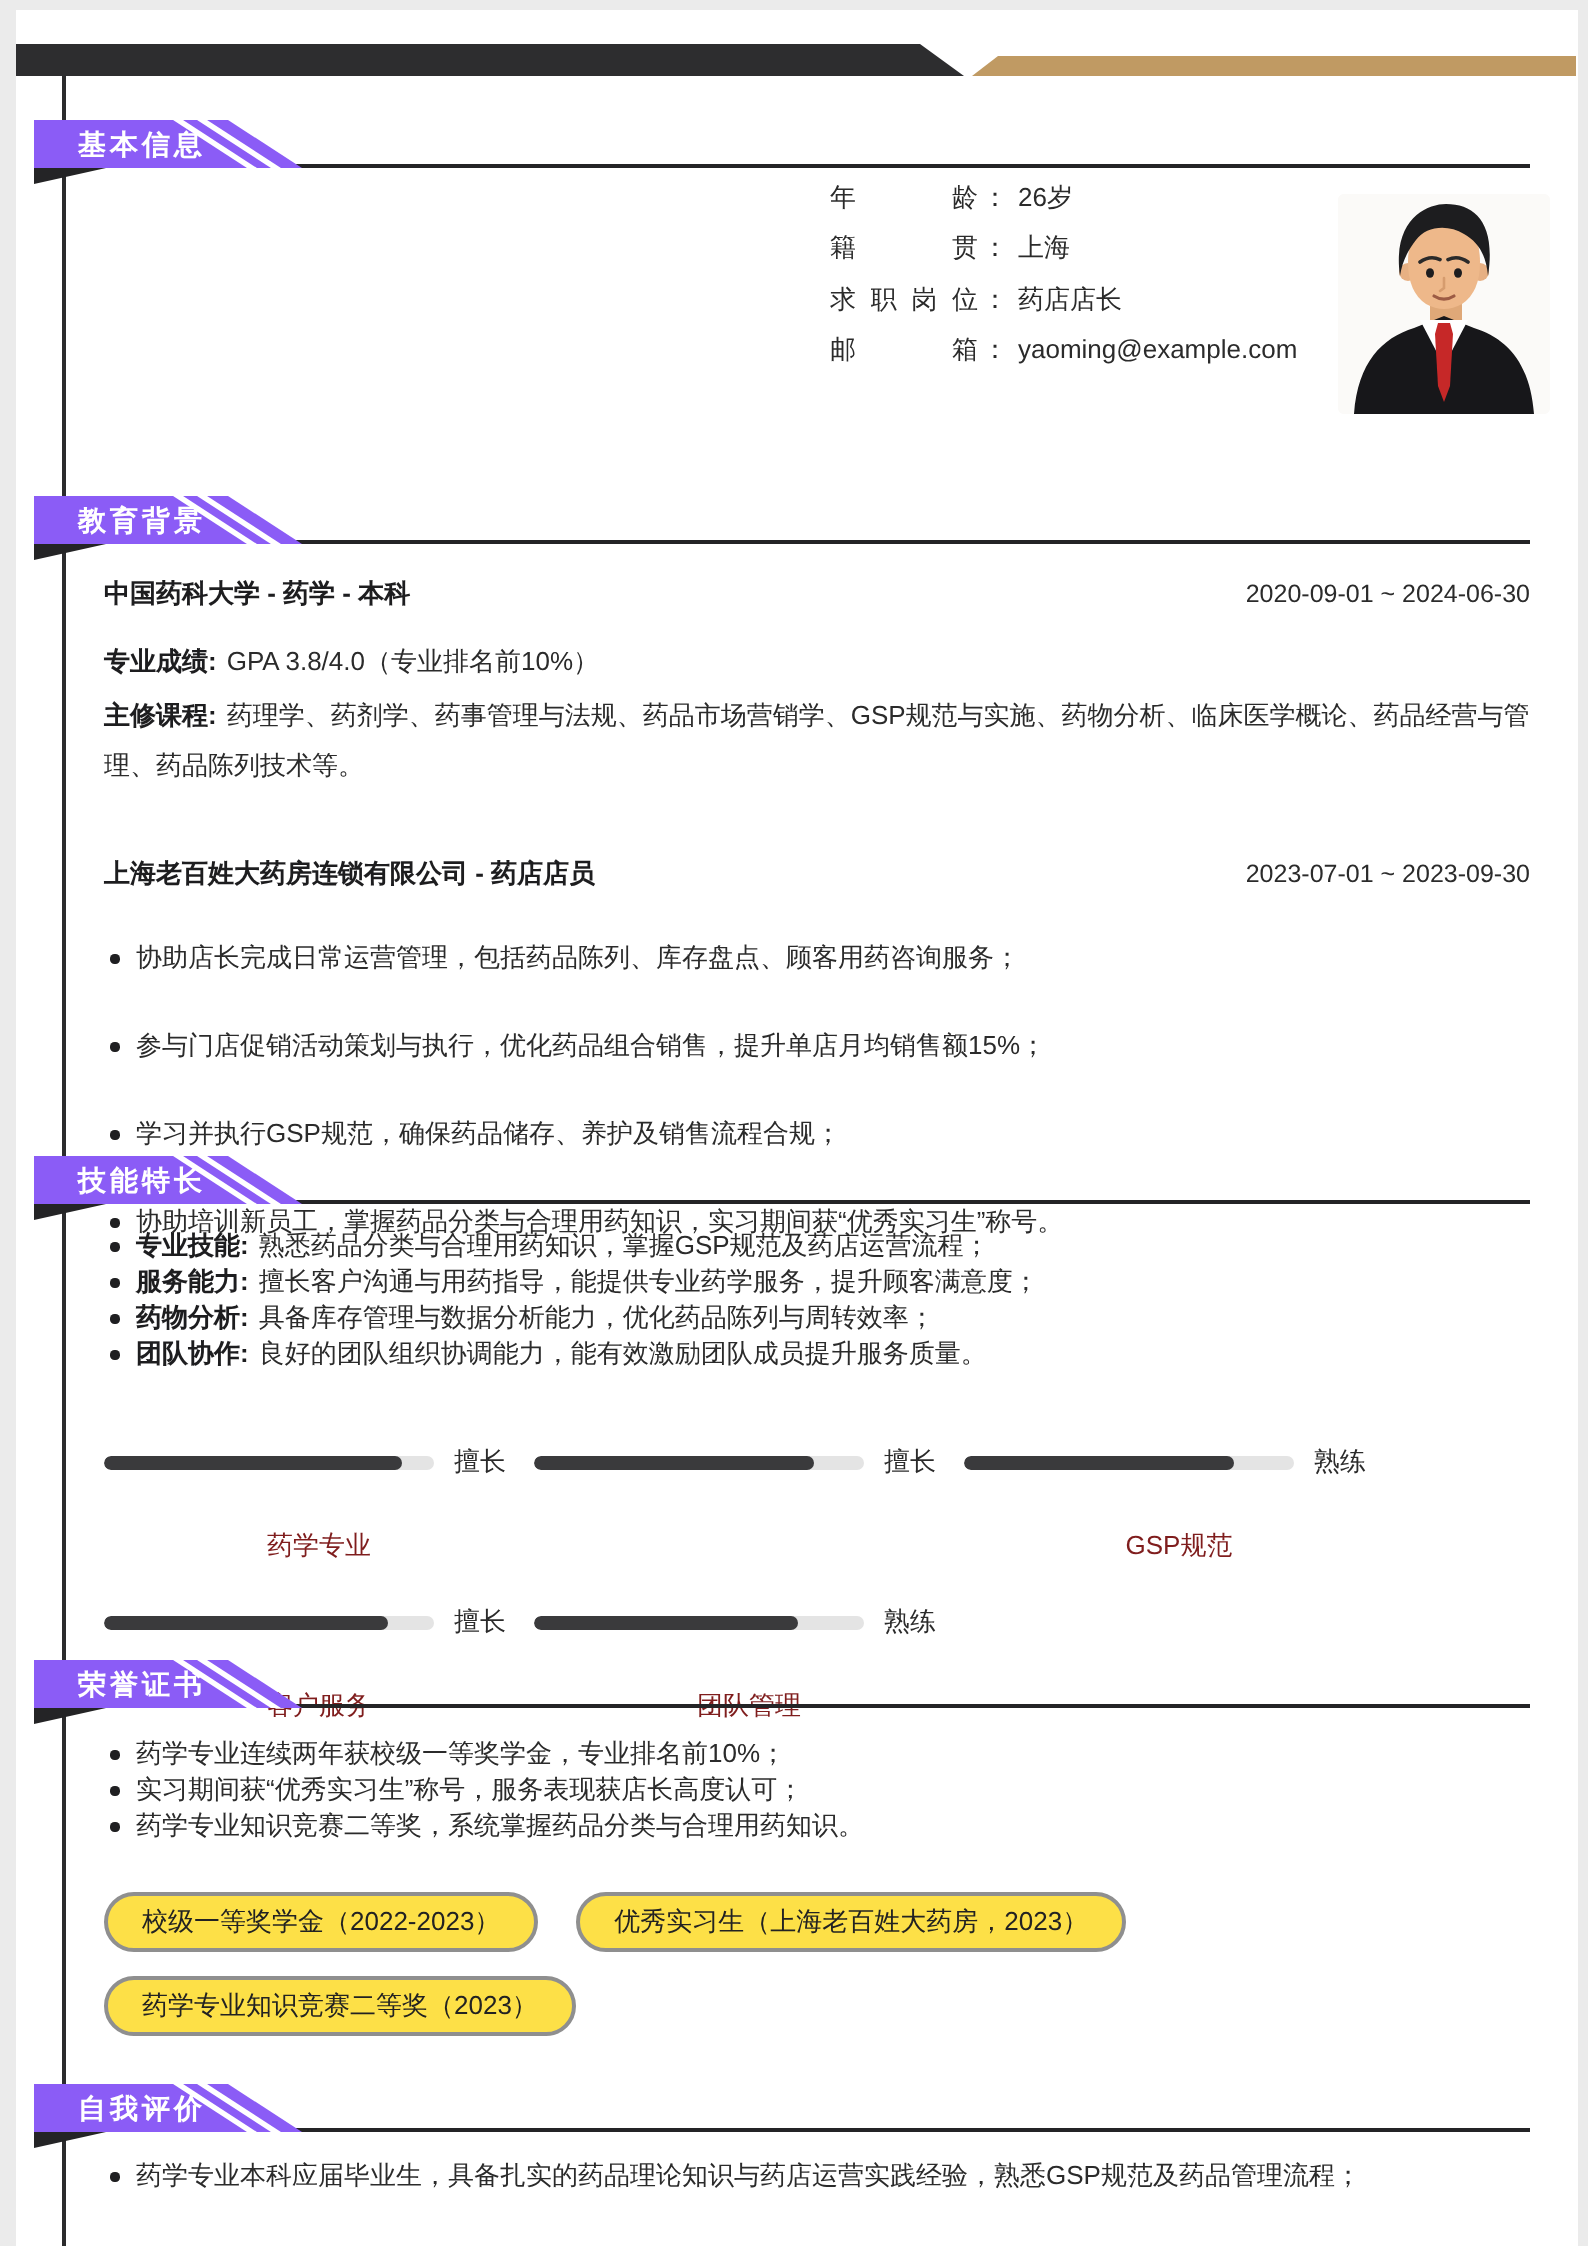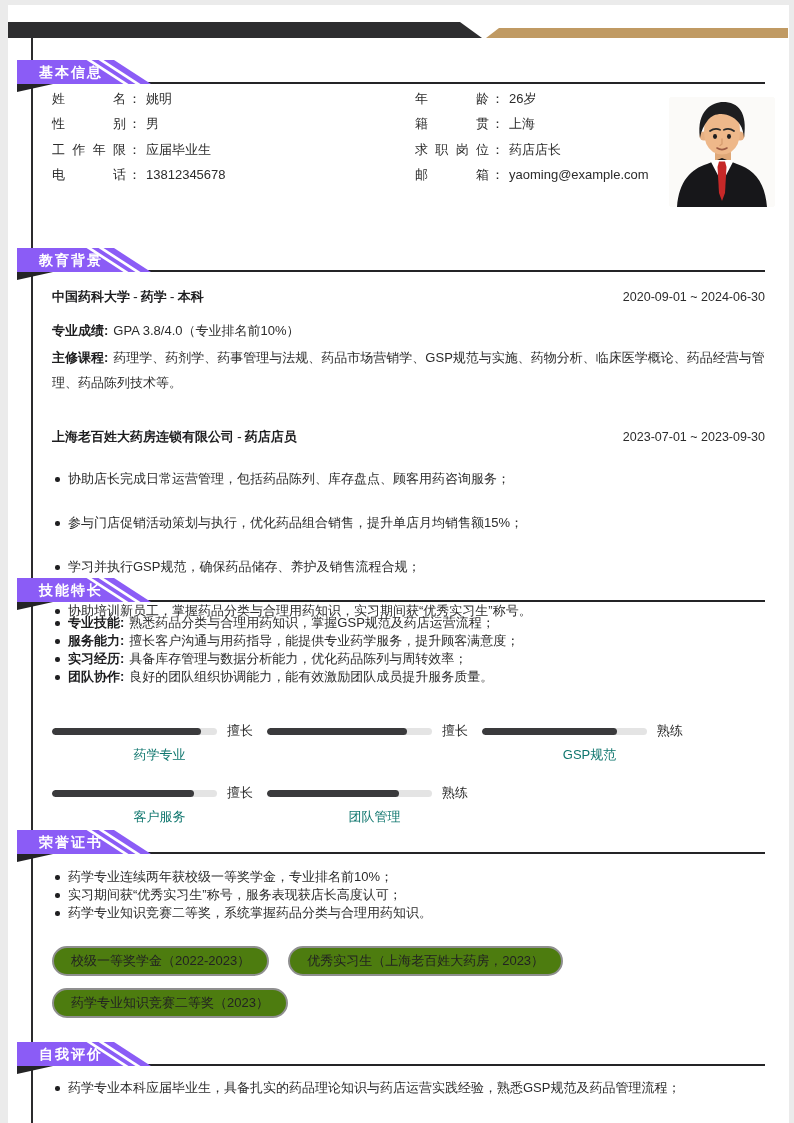--- a/index.html
+++ b/index.html
@@ -32,69 +32,63 @@
   .info-col{position:absolute;z-index:2;}
   .info-row{height:25.4px;font-size:13px;color:#2b2b2b;white-space:nowrap;}
   .info-label{display:inline-block;width:74px;text-align:justify;text-align-last:justify;color:#2b2b2b;}
   .info-colon{display:inline-block;margin:0 5px 0 2px;}
   .photo{position:absolute;left:669px;top:97px;width:106px;height:110px;background:#fbfaf8;
     border-radius:3px;overflow:hidden;z-index:2;}
 
   
   .content{position:absolute;left:52px;width:713px;z-index:2;font-size:13px;color:#2b2b2b;}
   .title-row{display:flex;justify-content:space-between;align-items:baseline;}
-  .entry-title{font-weight:700;color:#1d1d1f;font-size:13px;font-family:Liberation Serif, serif;}
+  .entry-title{font-weight:700;color:#1d1d1f;font-size:13px;}
   .entry-date{font-size:12.5px;color:#2b2b2b;}
   .para{line-height:25px;margin-top:8px;}
   .run-label{font-weight:700;color:#1d1d1f;margin-right:5px;}
 
   .blist{margin:0;padding:0;list-style:none;}
   .bitem{position:relative;padding-left:16px;line-height:18px;}
   .dot{position:absolute;left:3px;top:7px;width:4.5px;height:4.5px;border-radius:50%;background:#1f1f21;}
   .sp26{margin-top:26px;} .sp28{}
 
   
   .bars{position:absolute;left:52px;top:722px;width:713px;z-index:2;
     display:grid;grid-template-columns:215px 215px 215px;row-gap:20px;text-align:center;}
   .bar-top{display:flex;align-items:center;}
   .bar-track{width:165px;height:7px;border-radius:4px;background:#e4e4e4;overflow:hidden;}
   .bar-fill{height:100%;border-radius:4px;background:#3a3a3c;}
   .bar-level{margin-left:10px;font-size:13px;color:#2b2b2b;}
-  .bar-name{margin-top:6px;font-size:13px;color:#0f766e;}
+  .bar-name{margin-top:24px;font-size:13px;color:#7f1d1d;}
 
   
   .tags{position:absolute;left:52px;top:946px;width:713px;z-index:2;display:flex;flex-wrap:wrap;}
   .tag{border:2px solid #8f8f8f;border-radius:16px;line-height:26px;padding:0 17px;
-    font-size:13px;color:#222222;margin:0 19px 12px 0;background:#4d7c0f;}
+    font-size:13px;color:#222222;margin:0 19px 12px 0;background:#fde047;}
 </style>
 </head>
 <body>
 
 <div class="canvas">
   <div class="page"></div>
   <div class="banner-dark"></div>
   <div class="banner-gold"></div>
   <div class="spine"></div>
 
   <div class="ribbon" style="top:60px">
     <div class="ribbon-body">
       <span class="ribbon-text">基本信息</span>
       <i class="stripe s1"></i>
       <i class="stripe s2"></i>
     </div>
     <div class="ribbon-fold"></div>
     <div class="ribbon-rule"></div>
   </div>
 
-  <div class="info-col" style="left:52px;top:90px">
-    <div class="info-row"><span class="info-label">姓名</span><span class="info-colon">：</span><span>姚明</span></div>
-    <div class="info-row"><span class="info-label">性别</span><span class="info-colon">：</span><span>男</span></div>
-    <div class="info-row"><span class="info-label">工作年限</span><span class="info-colon">：</span><span>应届毕业生</span></div>
-    <div class="info-row"><span class="info-label">电话</span><span class="info-colon">：</span><span>13812345678</span></div>
-  </div>
   <div class="info-col" style="left:415px;top:90px">
     <div class="info-row"><span class="info-label">年龄</span><span class="info-colon">：</span><span>26岁</span></div>
     <div class="info-row"><span class="info-label">籍贯</span><span class="info-colon">：</span><span>上海</span></div>
     <div class="info-row"><span class="info-label">求职岗位</span><span class="info-colon">：</span><span>药店店长</span></div>
     <div class="info-row"><span class="info-label">邮箱</span><span class="info-colon">：</span><span>yaoming@example.com</span></div>
   </div>
 
   <div class="photo">
     <svg width="106" height="110" viewBox="0 0 106 110">
       <rect width="106" height="110" fill="#fbfaf8"></rect>
@@ -157,21 +151,21 @@
       <i class="stripe s1"></i>
       <i class="stripe s2"></i>
     </div>
     <div class="ribbon-fold"></div>
     <div class="ribbon-rule"></div>
   </div>
   <div class="content" style="top:614px">
     <ul class="blist">
       <li class="bitem"><span class="dot"></span><span class="run-label">专业技能:</span><span>熟悉药品分类与合理用药知识，掌握GSP规范及药店运营流程；</span></li>
       <li class="bitem sp28"><span class="dot"></span><span class="run-label">服务能力:</span><span>擅长客户沟通与用药指导，能提供专业药学服务，提升顾客满意度；</span></li>
-      <li class="bitem sp28"><span class="dot"></span><span class="run-label">实习经历:</span><span>具备库存管理与数据分析能力，优化药品陈列与周转效率；</span></li>
+      <li class="bitem sp28"><span class="dot"></span><span class="run-label">药物分析:</span><span>具备库存管理与数据分析能力，优化药品陈列与周转效率；</span></li>
       <li class="bitem sp28"><span class="dot"></span><span class="run-label">团队协作:</span><span>良好的团队组织协调能力，能有效激励团队成员提升服务质量。</span></li>
     </ul>
   </div>
   <div class="bars">
     <div>
       <div class="bar-top">
           <div class="bar-track">
             <div class="bar-fill" style="width: 90%;"></div>
           </div>
           <span class="bar-level">擅长</span>

